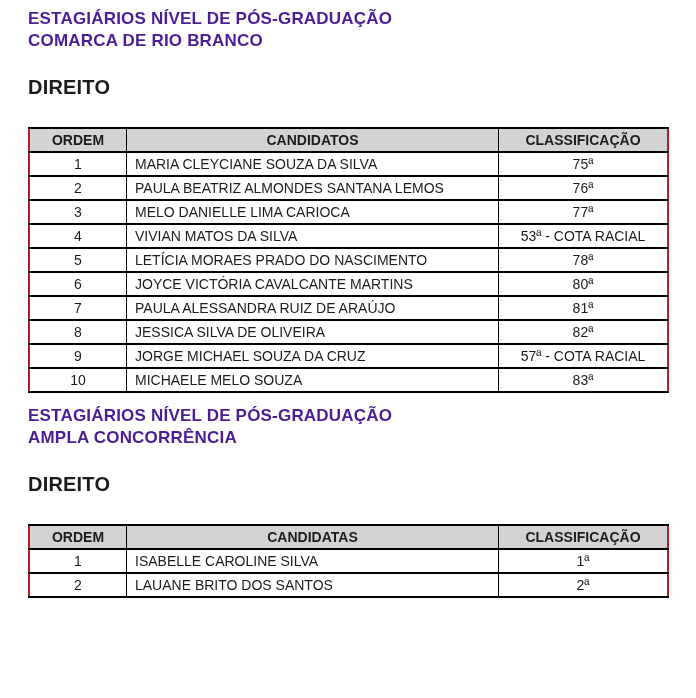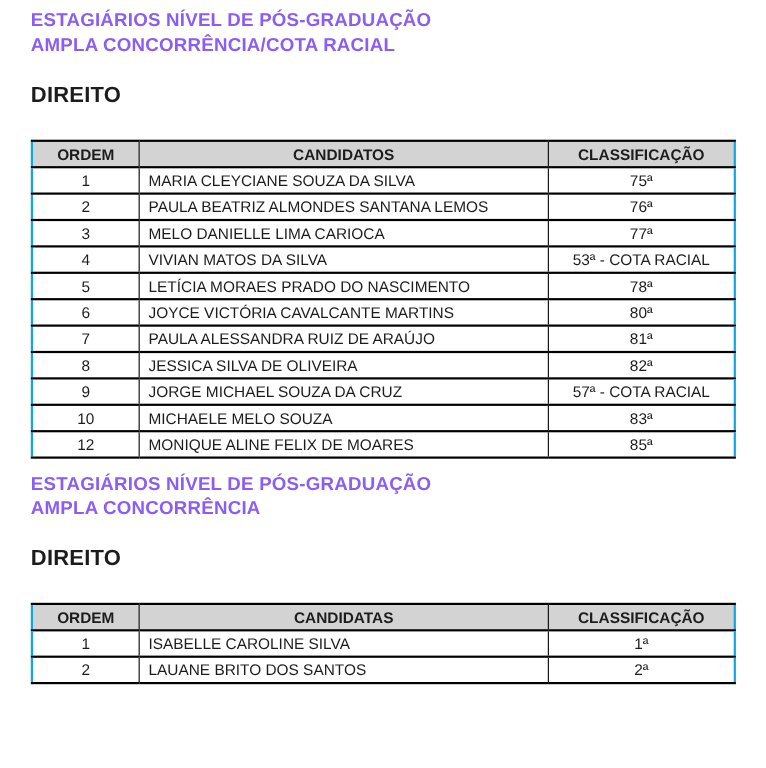--- a/index.html
+++ b/index.html
@@ -18,35 +18,35 @@
     box-sizing: border-box;
     width: 696px;
     height: 698px;
     padding: 8px 28px 0 28px;
   }
   .heading-block {
     font-size: 17px;
     font-weight: bold;
     line-height: 22px;
     letter-spacing: 0.2px;
-    color: #8b5cf6;
+    color: #4c1d95;
   }
   .subheading {
     font-size: 20px;
     font-weight: bold;
     letter-spacing: 0.2px;
     margin-top: 24px;
     line-height: 22px;
   }
   table.candidates {
     border-collapse: collapse;
     table-layout: fixed;
     width: 638px;
     margin-top: 29px;
-    border: 2px solid #0ea5e9;
+    border: 2px solid #b91c1c;
   }
   table.candidates th,
   table.candidates td {
     border: 2px solid #000000;
     border-left-width: 1px;
     border-right-width: 1px;
     height: 22px;
     font-size: 14px;
     padding: 0;
     overflow: hidden;
@@ -73,21 +73,21 @@
   .section-2 { margin-top: 12px; }
 </style>
 </head>
 <body>
 
 <div class="page">
 
   <section class="section-1">
     <div class="heading-block">
       <div>ESTAGIÁRIOS NÍVEL DE PÓS-GRADUAÇÃO</div>
-      <div>AMPLA CONCORRÊNCIA/COTA RACIAL</div>
+      <div>COMARCA DE RIO BRANCO</div>
     </div>
     <div class="subheading">DIREITO</div>
     <table class="candidates">
       <thead>
         <tr>
           <th class="col-ordem">ORDEM</th>
           <th class="col-cand">CANDIDATOS</th>
           <th class="col-class">CLASSIFICAÇÃO</th>
         </tr>
       </thead>
@@ -135,25 +135,20 @@
           <tr>
             <td class="col-ordem">9</td>
             <td class="col-cand">JORGE MICHAEL SOUZA DA CRUZ</td>
             <td class="col-class">57ª - COTA RACIAL</td>
           </tr>
           <tr>
             <td class="col-ordem">10</td>
             <td class="col-cand">MICHAELE MELO SOUZA</td>
             <td class="col-class">83ª</td>
           </tr>
-          <tr>
-            <td class="col-ordem">12</td>
-            <td class="col-cand">MONIQUE ALINE FELIX DE MOARES</td>
-            <td class="col-class">85ª</td>
-          </tr>
         </tbody>
     </table>
   </section>
 
   <section class="section-2">
     <div class="heading-block">
       <div>ESTAGIÁRIOS NÍVEL DE PÓS-GRADUAÇÃO</div>
       <div>AMPLA CONCORRÊNCIA</div>
     </div>
     <div class="subheading">DIREITO</div>

